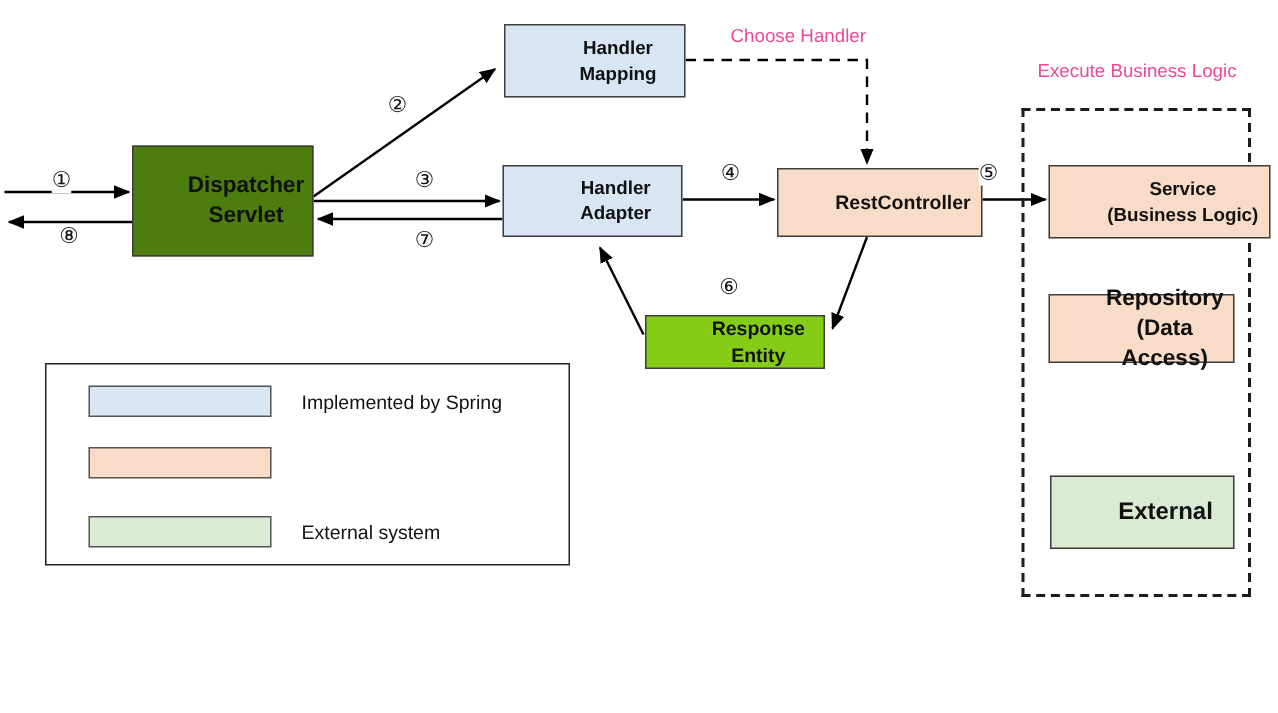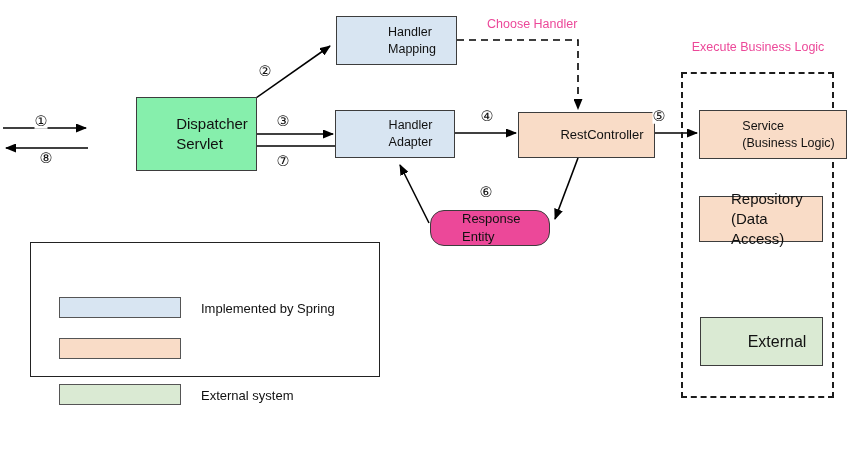--- a/index.html
+++ b/index.html
@@ -19,23 +19,23 @@
     left: 0; top: 0;
     width: 852px; height: 475px;
     pointer-events: none;
   }
 
   .node {
     position: absolute;
     display: flex;
     align-items: center;
     justify-content: center;
-    text-align: left;
+    text-align: center;
     white-space: pre-line;
-    font-weight: normal;
+    font-weight: bold;
     color: #111111;
     border: 1.6px solid #3d3d3d;
     line-height: 1.35;
     padding-left: 31px;
   }
 
   .node.blue   { background: #d8e5f2; }
   .node.orange { background: #f9dcc7; }
   .node.green  { background: #daead3; }
 
@@ -72,21 +72,21 @@
     line-height: 1;
   }
 
   .legend {
     position: absolute;
     left: 30px; top: 242px;
     width: 350px; height: 135px;
     border: 1.6px solid #222222;
     background: #ffffff;
   }
-  .legend-row { position: absolute; left: 0; width: 100%; height: 21px; margin-top: 40px; }
+  .legend-row { position: absolute; left: 0; width: 100%; height: 21px; }
   .legend-row .swatch {
     position: absolute;
     left: 28px; top: 0;
     width: 122px; height: 21px;
     border: 1.4px solid #555555;
   }
   .legend-row .legend-label {
     position: absolute;
     left: 170px; top: 50%;
     transform: translateY(-50%);
@@ -127,32 +127,32 @@
     <path d="M457,40 L578,40 L578,109" stroke="#000" stroke-width="1.6" fill="none" stroke-dasharray="7,5" marker-end="url(#arrow)"></path>
 
     <path d="M578,158 L555,219" stroke="#000" stroke-width="1.6" fill="none" marker-end="url(#arrow)"></path>
 
     <path d="M429,223 L400,165" stroke="#000" stroke-width="1.6" fill="none" marker-end="url(#arrow)"></path>
   </svg>
 
   <div class="dashed-group"></div>
   <span class="float-label" style="left: 758px; top: 47px; transform: translate(-50%, -50%);">Execute Business Logic</span>
 
-  <div class="node blue" id="dispatcher-servlet" style="background-color: #86efac; margin-left: 48px;">Dispatcher
+  <div class="node blue" id="dispatcher-servlet" style="background-color: #4d7c0f;">Dispatcher
 Servlet</div>
 
   <div class="node blue" id="handler-mapping" style="background-color: rgb(216, 229, 242);">Handler
 Mapping</div>
 
   <div class="node blue" id="handler-adapter" style="background-color: rgb(216, 229, 242);">Handler
 Adapter</div>
 
   <div class="node orange" id="rest-controller" style="background-color: rgb(249, 220, 199);">RestController</div>
 
-  <div class="node orange" id="response-entity" style="background-color: #ec4899; border-radius: 14px;">Response Entity</div>
+  <div class="node orange" id="response-entity" style="background-color: #84cc16;">Response Entity</div>
 
   <div class="node orange" id="service-box" style="background-color: rgb(249, 220, 199);">Service
 (Business Logic)</div>
 
   <div class="node orange" id="repository-box" style="background-color: rgb(249, 220, 199);">Repository
 (Data Access)</div>
 
   <div class="node green" id="database-box" style="background-color: rgb(218, 234, 211);">External</div>
 
   <span class="float-label" style="left: 487px; top: 17px;">Choose Handler</span>

